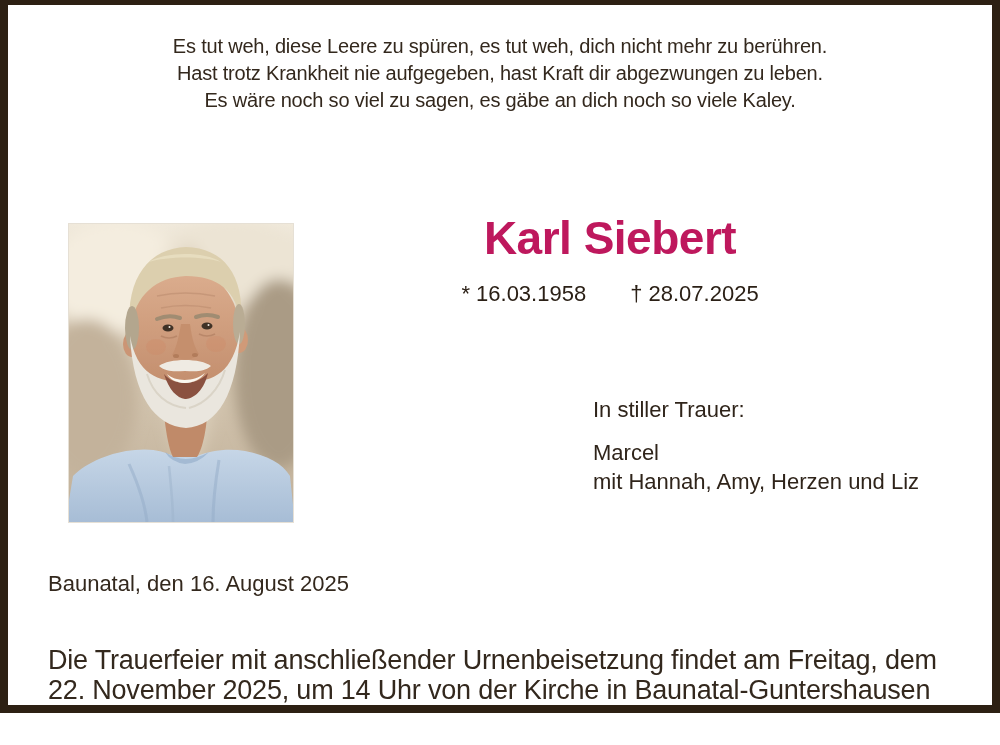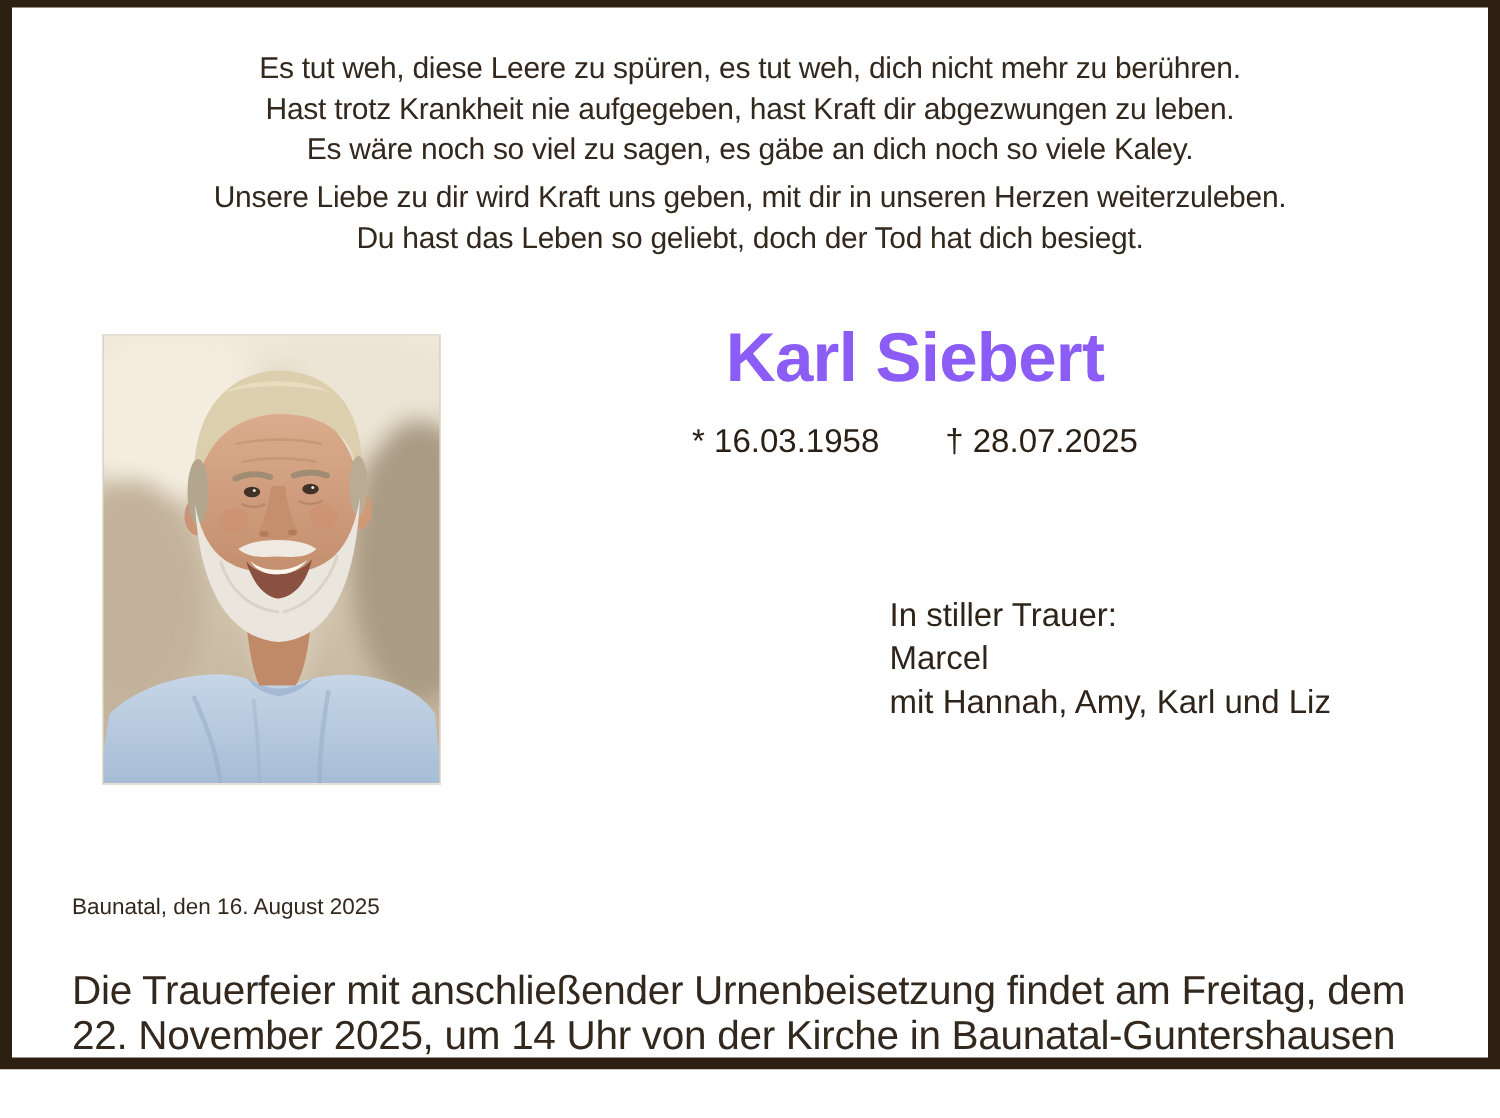--- a/index.html
+++ b/index.html
@@ -18,46 +18,42 @@
   .verse{position:absolute;left:0;right:0;text-align:center;font-size:20px;line-height:27px;letter-spacing:-0.2px;}
   .verse-stanza1{top:28px;}
   .verse-stanza2{top:114px;}
   .photo-frame{
     position:absolute;left:60px;top:218px;width:224px;height:298px;
     border:1px solid #e6e0d5;box-sizing:content-box;overflow:hidden;background:#cdbfa9;
   }
   .photo-frame svg{display:block;}
   .deceased-col{position:absolute;left:382px;top:206px;width:440px;text-align:center;}
   .deceased-name{
-    font-size:46px;font-weight:bold;line-height:55px;color:#8b5cf6;letter-spacing:-0.5px;
+    font-size:46px;font-weight:bold;line-height:55px;color:#be185d;letter-spacing:-0.5px;
   }
   .life-dates{
     margin-top:14px;display:flex;justify-content:center;gap:44px;
     font-size:22px;line-height:28px;color:#2b2016;
   }
   .mourners{position:absolute;left:585px;top:390px;font-size:22px;line-height:29px;color:#2f241a;}
-  .mourners-intro{}
-  .place-date{position:absolute;left:40px;top:585px;font-size:15px;line-height:29px;text-align:center;}
+  .mourners-intro{margin-bottom:14px;}
+  .place-date{position:absolute;left:40px;top:564px;font-size:22px;line-height:29px;text-align:center;}
   .funeral{position:absolute;left:40px;top:640px;width:915px;font-size:27px;line-height:30px;letter-spacing:-0.2px;}
 </style>
 </head>
 <body>
 
 <div class="page">
 
   <div class="verse verse-stanza1">
     <div>Es tut weh, diese Leere zu spüren, es tut weh, dich nicht mehr zu berühren.</div>
     <div>Hast trotz Krankheit nie aufgegeben, hast Kraft dir abgezwungen zu leben.</div>
     <div>Es wäre noch so viel zu sagen, es gäbe an dich noch so viele Kaley.</div>
   </div>
 
-  <div class="verse verse-stanza2">
-    <div>Unsere Liebe zu dir wird Kraft uns geben, mit dir in unseren Herzen weiterzuleben.</div>
-    <div>Du hast das Leben so geliebt, doch der Tod hat dich besiegt.</div>
-  </div>
 
   <div class="photo-frame" title="Porträtfoto: lächelnder älterer Mann mit weißem Bart und hellblauem T-Shirt">
     <svg width="224" height="298" viewBox="0 0 224 298" aria-hidden="true">
       <defs>
         <linearGradient id="bgGrad" x1="0" y1="0" x2="0" y2="1">
           <stop offset="0" stop-color="#f0e9db"></stop>
           <stop offset="0.55" stop-color="#d2c4ae"></stop>
           <stop offset="1" stop-color="#c0af98"></stop>
         </linearGradient>
         <linearGradient id="skinGrad" x1="0" y1="0" x2="0" y2="1">
@@ -140,21 +136,21 @@
     <div class="deceased-name">Karl Siebert</div>
     <div class="life-dates">
       <span>* 16.03.1958</span>
       <span>† 28.07.2025</span>
     </div>
   </div>
 
   <div class="mourners">
     <div class="mourners-intro">In stiller Trauer:</div>
     <div>Marcel</div>
-    <div>mit Hannah, Amy, Karl und Liz</div>
+    <div>mit Hannah, Amy, Herzen und Liz</div>
   </div>
 
   <div class="place-date">Baunatal, den 16. August 2025</div>
 
   <div class="funeral">
     <div>Die Trauerfeier mit anschließender Urnenbeisetzung findet am Freitag, dem</div>
     <div>22. November 2025, um 14 Uhr von der Kirche in Baunatal-Guntershausen aus statt.</div>
   </div>
 
 </div>

